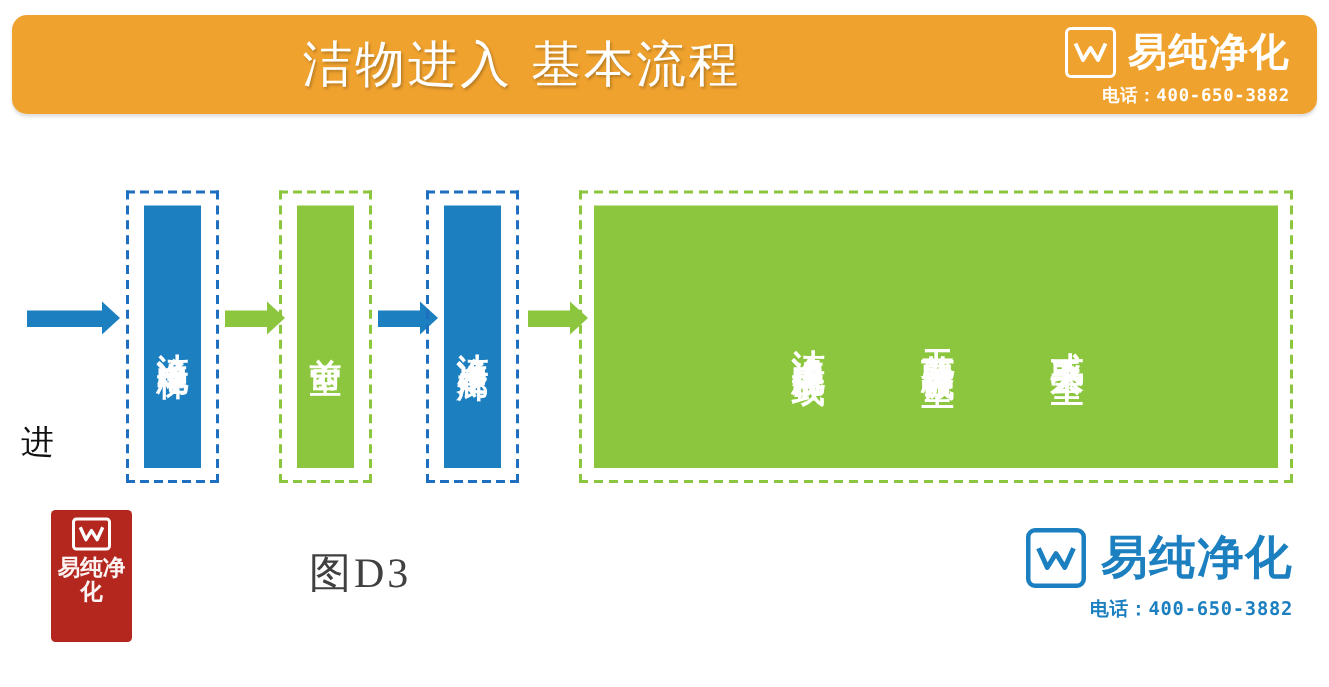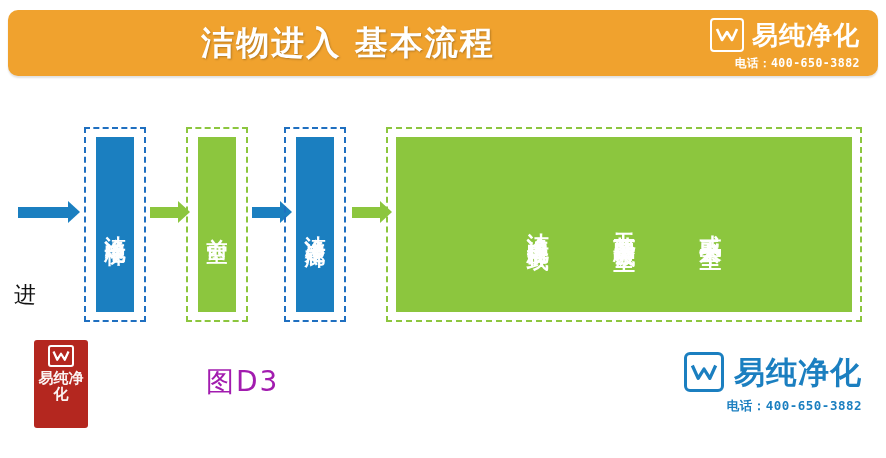--- a/index.html
+++ b/index.html
@@ -12,21 +12,21 @@
   }
   
   .banner{
     position:absolute;left:8px;top:10px;width:870px;height:66px;
     background:#f0a22e;border-radius:10px;
     box-shadow:0 2px 2px rgba(0,0,0,.12);
   }
   .banner-title{
     position:absolute;left:0;top:0;width:100%;height:66px;
     display:flex;align-items:center;justify-content:center;
-    color:#ffffff;font-size:33px;font-weight:bold;letter-spacing:2px;
+    color:#ffffff;font-size:33px;font-weight:normal;letter-spacing:2px;
     text-shadow:1px 1px 2px rgba(0,0,0,.25);
     box-sizing:border-box;padding-right:190px;
   }
   .banner-brand{
     position:absolute;right:18px;top:9px;height:50px;
     display:flex;flex-direction:column;align-items:flex-end;justify-content:center;
   }
   .brand-row{display:flex;align-items:center;}
   .brand-mark{
     width:34px;height:34px;border:2px solid #ffffff;border-radius:4px;
@@ -89,21 +89,21 @@
   .seal-mark{
     width:26px;height:22px;border:2px solid #ffffff;border-radius:3px;
     display:flex;align-items:center;justify-content:center;box-sizing:border-box;
   }
   .seal-text{
     color:#ffffff;font-size:15px;font-weight:bold;line-height:1.05;margin-top:4px;
     text-align:center;font-family:"DejaVu Serif","Liberation Serif",serif;
     opacity:.95;
   }
   .fig-label{
-    position:absolute;left:206px;top:363px;font-size:28px;color:#a21caf;letter-spacing:2px;
+    position:absolute;left:206px;top:363px;font-size:28px;color:#404040;letter-spacing:2px;font-family:Liberation Serif, serif;
   }
   .footer-brand{
     position:absolute;right:24px;top:352px;
     display:flex;flex-direction:column;align-items:flex-end;
   }
   .fb-row{display:flex;align-items:center;}
   .fb-mark{
     width:40px;height:40px;border:3px solid #1b7fc0;border-radius:6px;
     display:flex;align-items:center;justify-content:center;margin-right:10px;box-sizing:border-box;
   }

